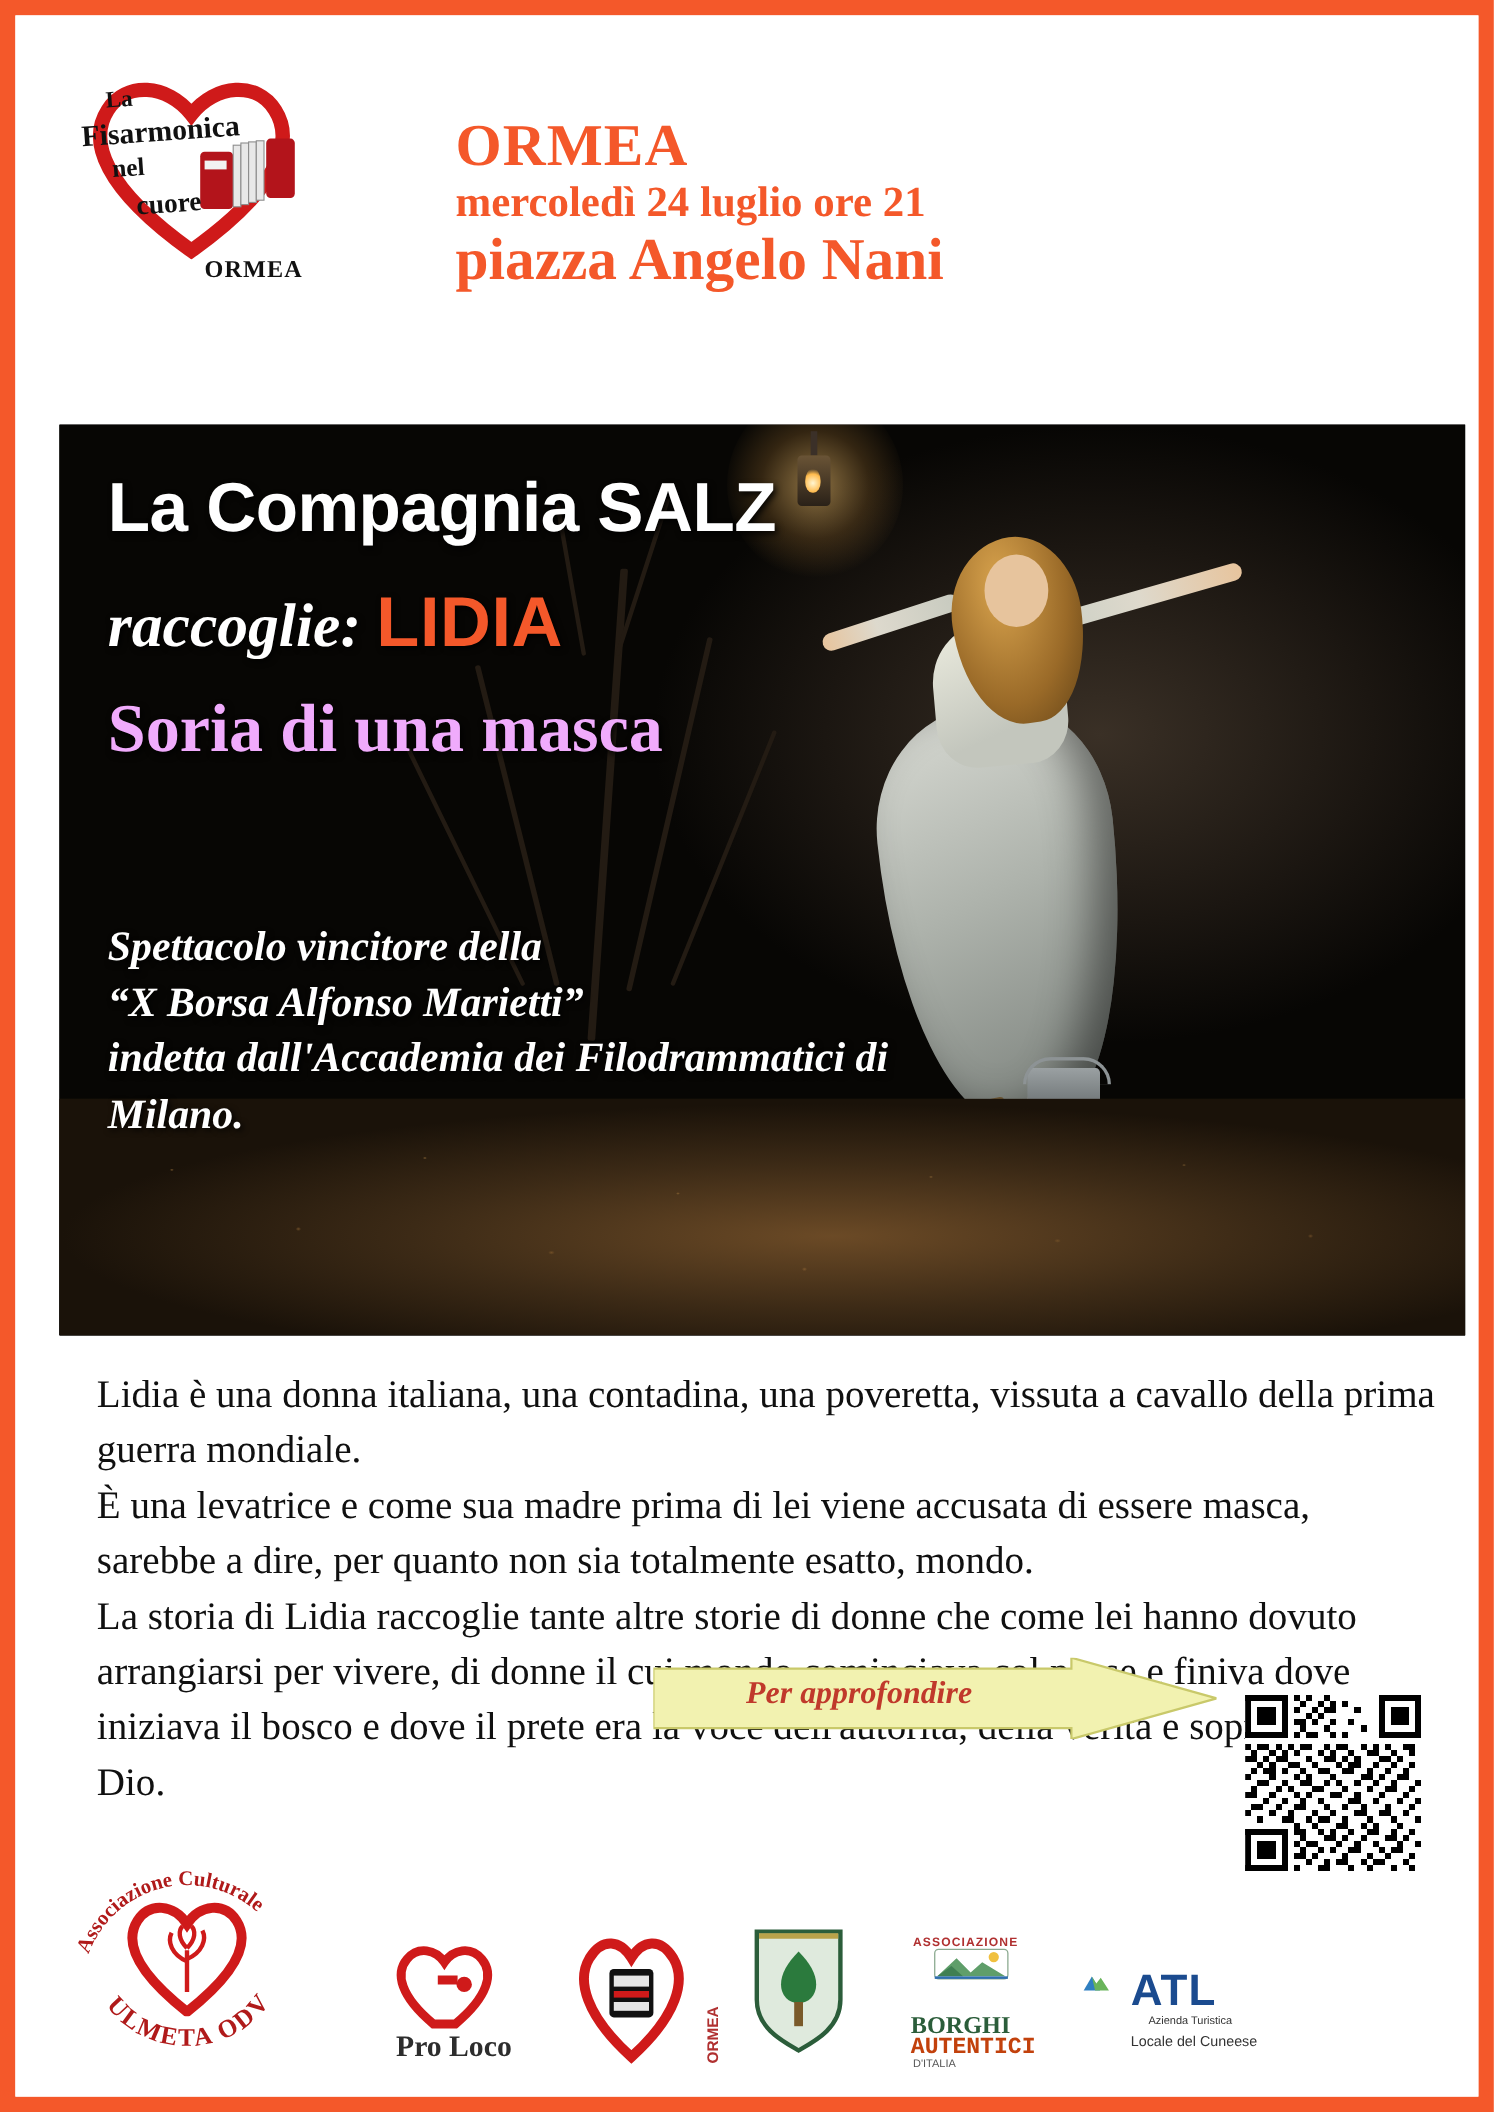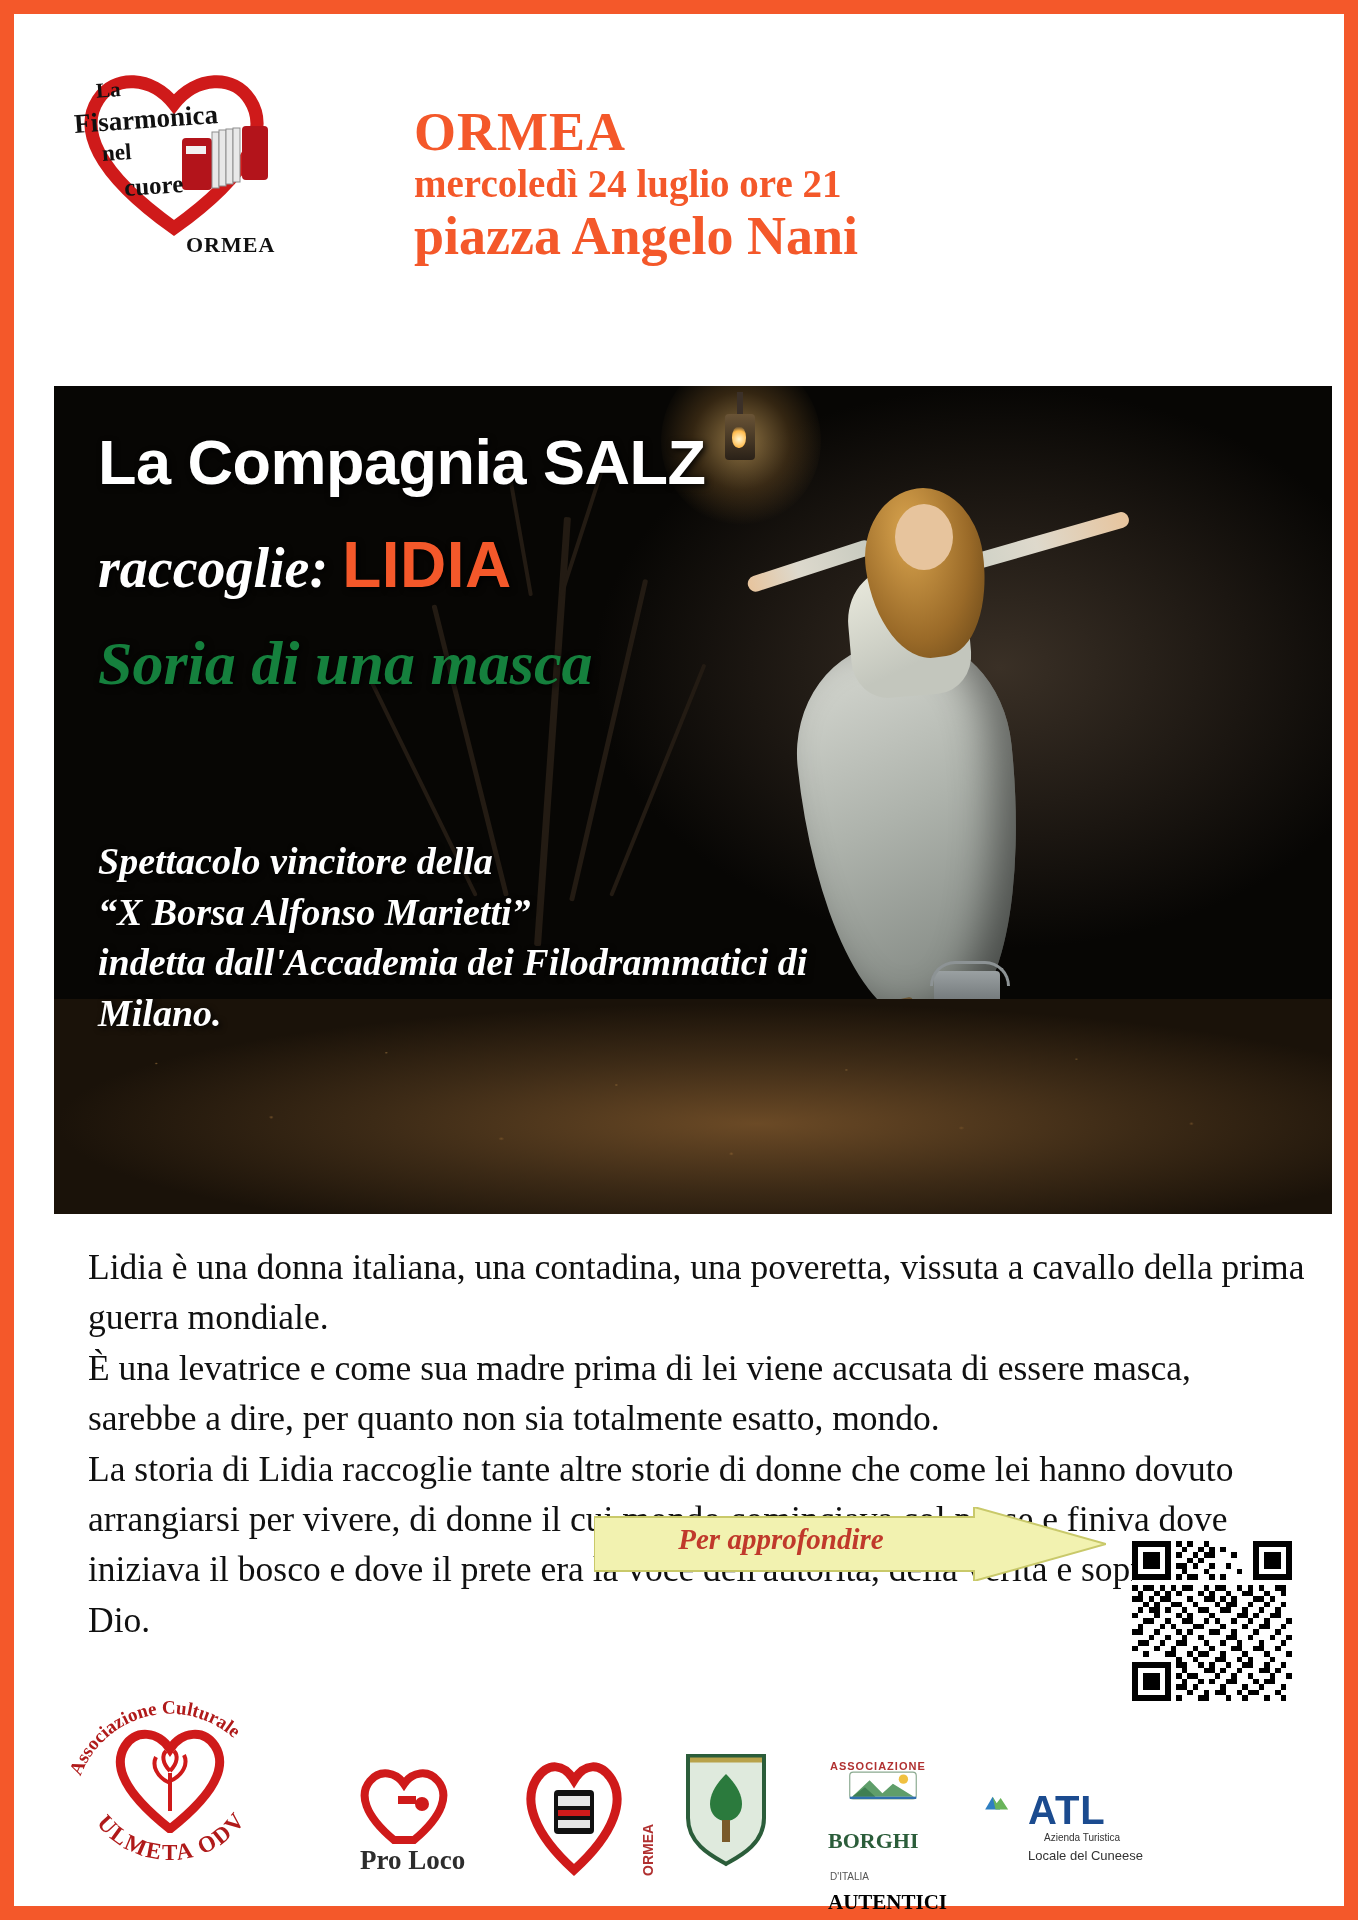--- a/index.html
+++ b/index.html
@@ -304,24 +304,23 @@
   .stage-text .line2 .lidia {
     font-family: "Liberation Sans", sans-serif;
     font-style: normal;
     color: #f4582a;
     font-size: 64px;
     letter-spacing: 0.5px;
   }
   .stage-text .line3 {
     margin-top: 26px;
     font-family: "Liberation Serif", serif;
-    font-style: italic;
     font-weight: bold;
     font-size: 62px;
-    color: #15803d;
+    color: #f0abfc;
     text-shadow: 2px 2px 7px rgba(0,0,0,.95);
   }
   .stage-award {
     position: absolute;
     left: 44px;
     top: 450px;
     width: 1000px;
     color: #ffffff;
     font-family: "Liberation Serif", serif;
     font-style: italic;
@@ -438,22 +437,22 @@
     font-size: 11px; font-weight: bold; color: #b03030;
     letter-spacing: 1px;
   }
   .borghi .b2 {
     position: absolute; left: 20px; top: 70px;
     font-family: "Liberation Serif", serif;
     font-size: 22px; font-weight: bold; color: #2b5d3a;
   }
   .borghi .b3 {
     position: absolute; left: 20px; top: 92px;
-    font-family: Liberation Serif, serif;
-    font-size: 21px; font-weight: bold; color: #000000; margin-top: 40px;
+    font-family: Liberation Mono, monospace;
+    font-size: 21px; font-weight: bold; color: #c2410c;
   }
   .borghi .b4 {
     position: absolute; left: 22px; top: 113px;
     font-family: "Liberation Sans", sans-serif;
     font-size: 10px; color: #555;
   }
   .ormea-crest .oc-label {
     position: absolute; left: 2px; bottom: 2px;
     font-family: "Liberation Sans", sans-serif;
     font-size: 14px; font-weight: bold; color: #b03030;

